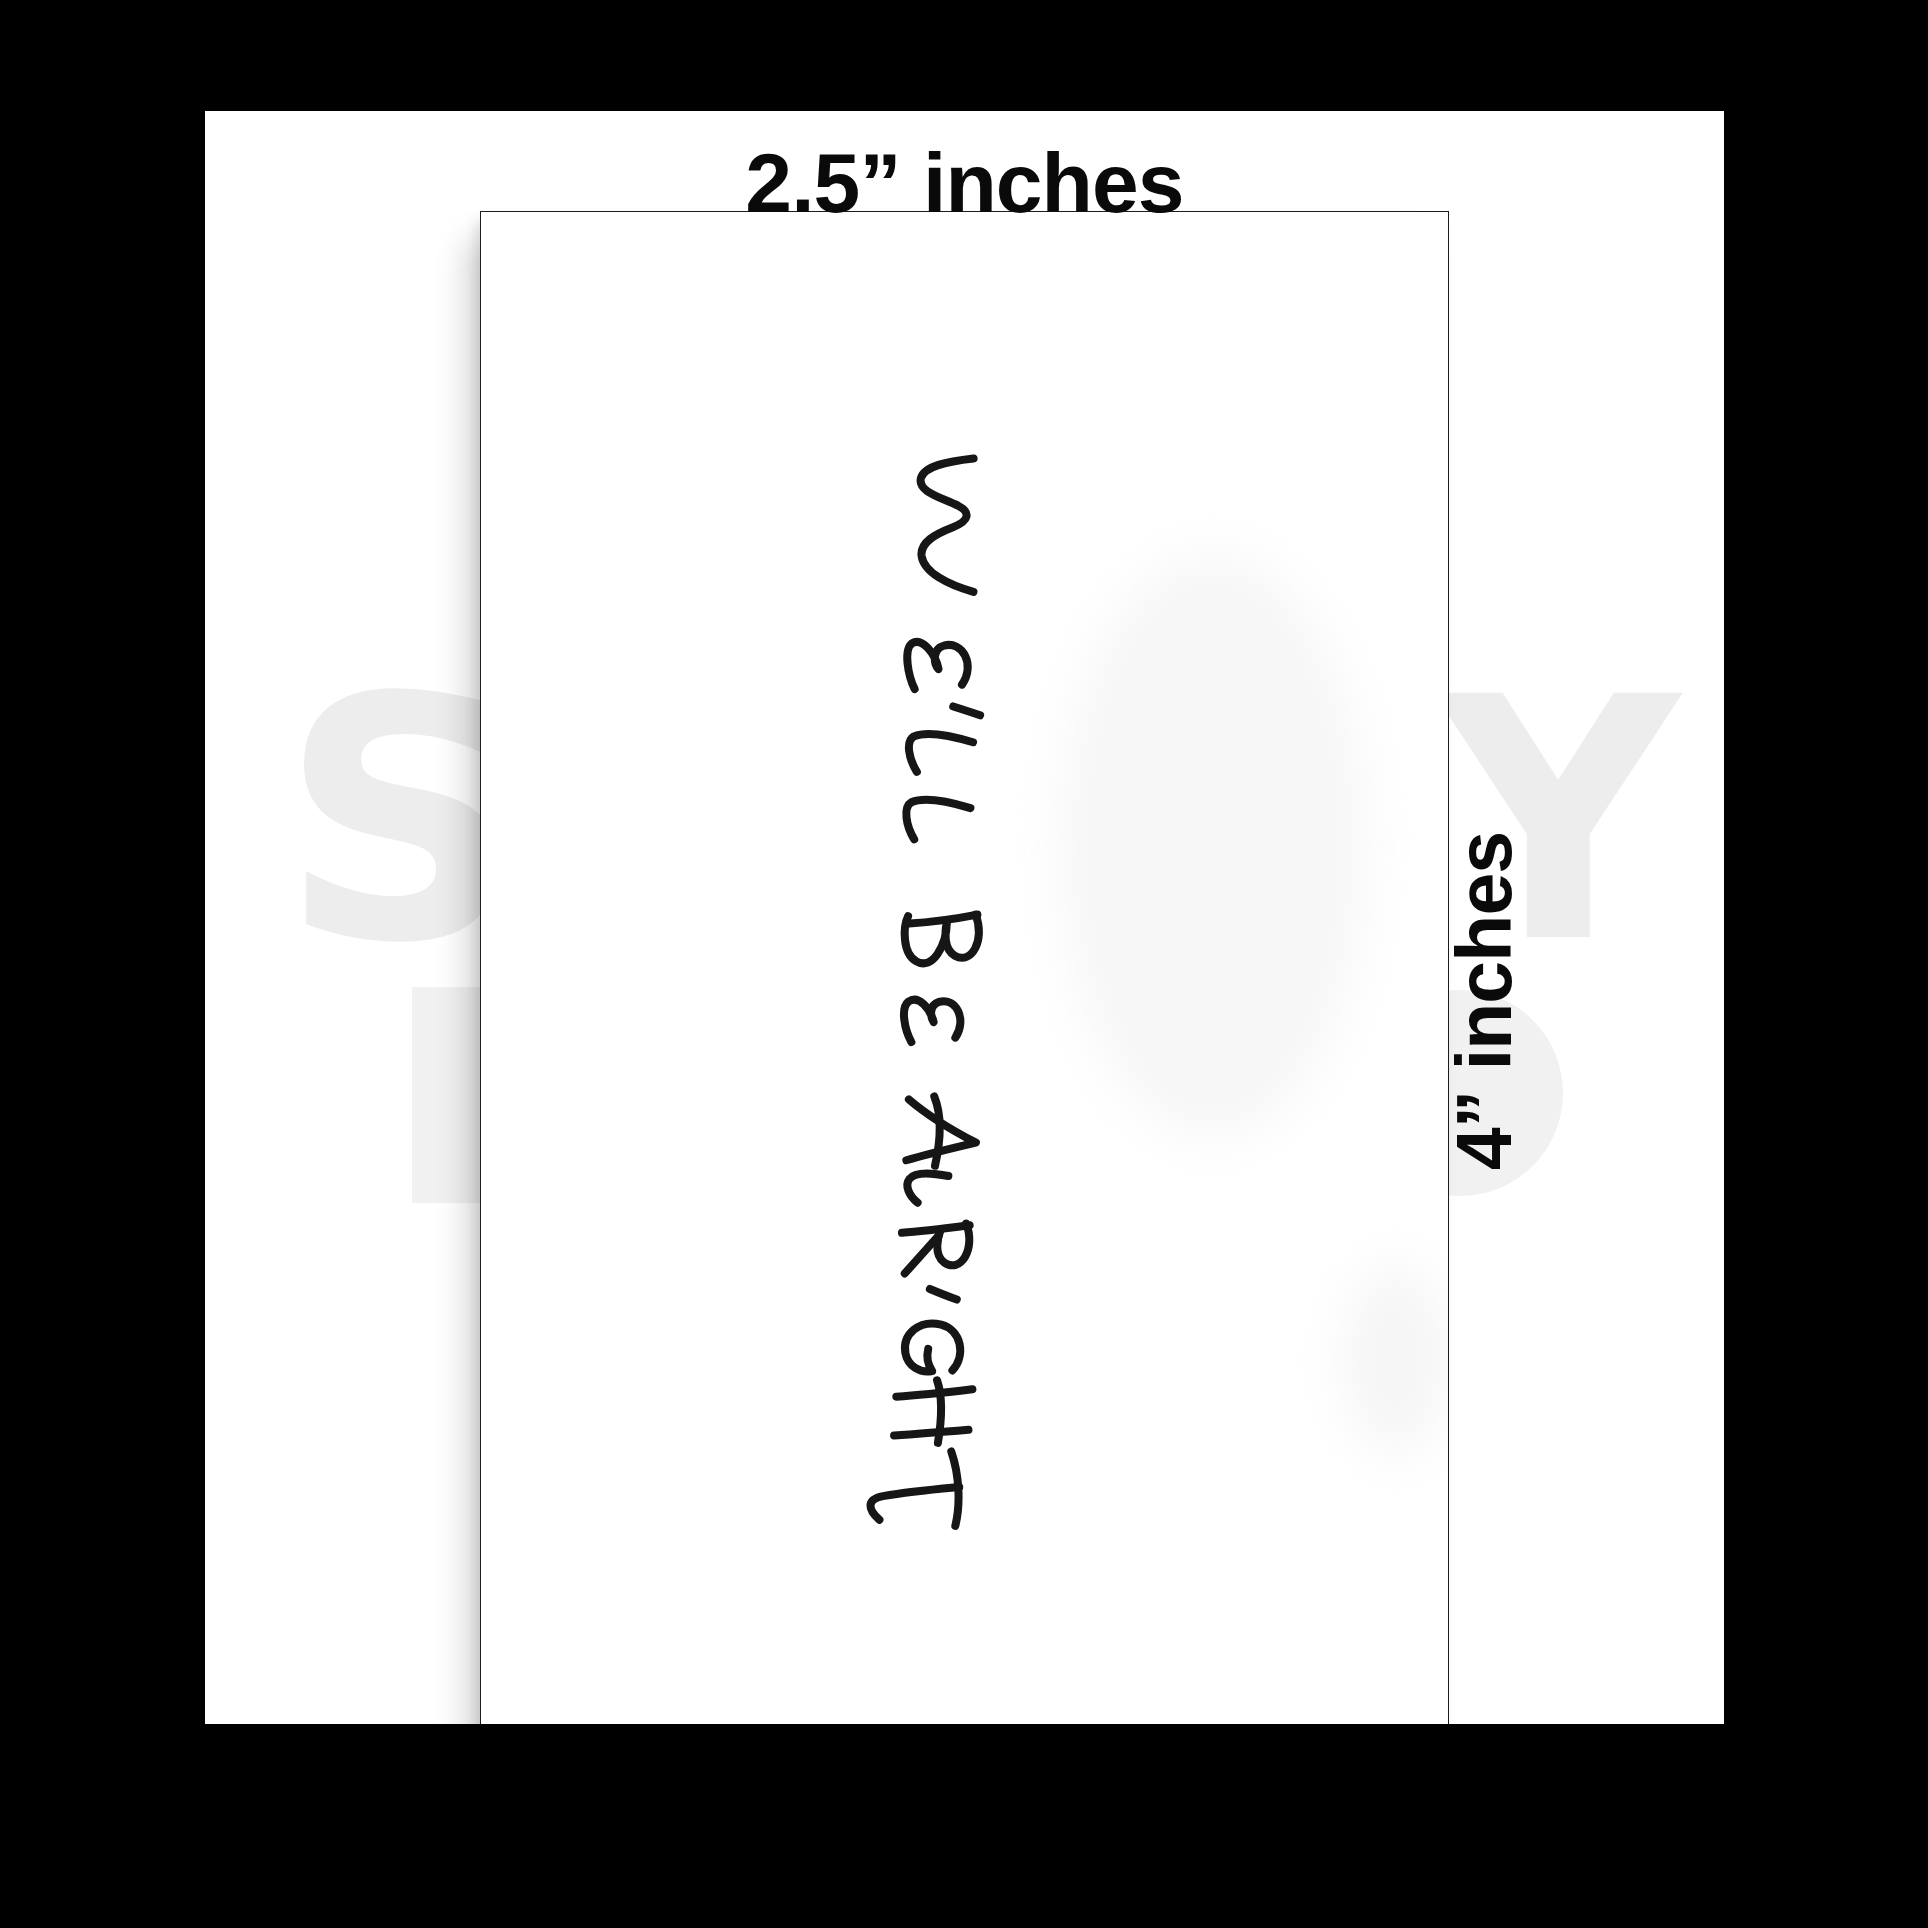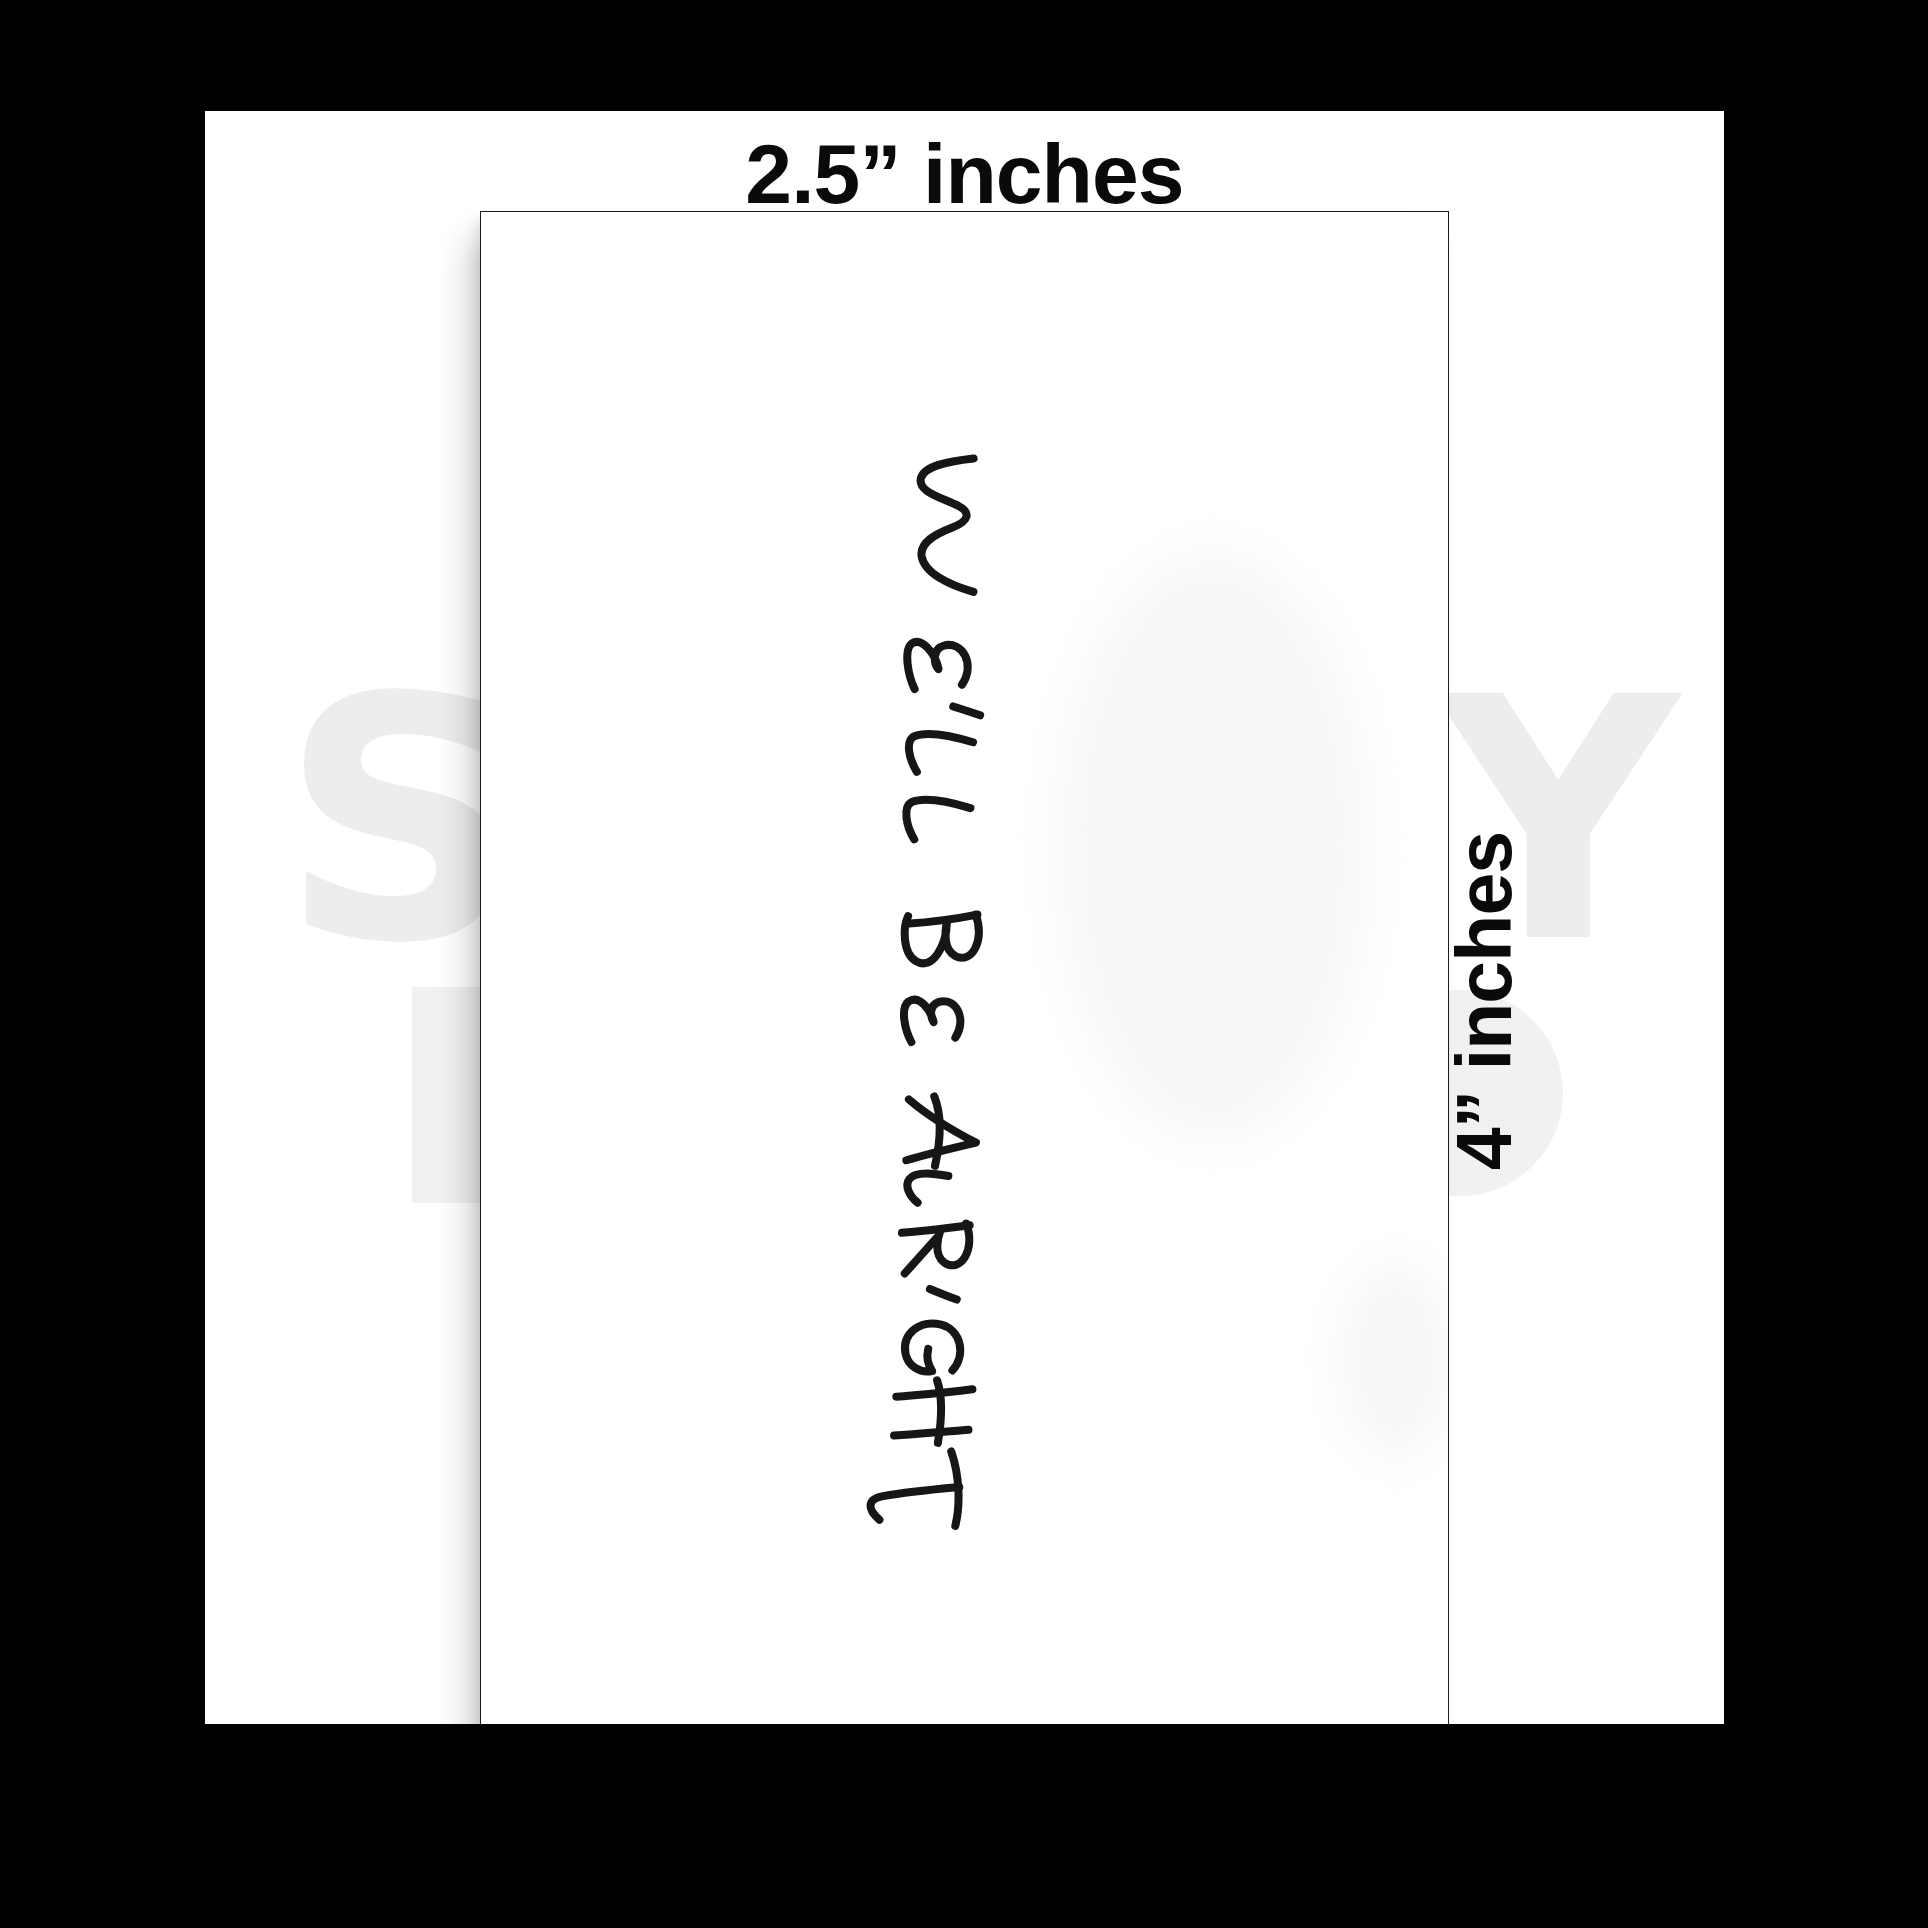--- a/index.html
+++ b/index.html
@@ -68,21 +68,21 @@
   
   .dim-label {
     position: absolute;
     color: var(--label, #0a0a0a);
     font-weight: 700;
     white-space: nowrap;
     z-index: 3;
     letter-spacing: -0.9px;
   }
   .dim-top {
-    left: 275px; top: 21px;           
+    left: 275px; top: 30px;           
     width: 969px;
     text-align: center;
     font-size: 84px;
     line-height: 1;
   }
   .dim-side {
     left: 1279px; top: 890px;         
     font-size: 77px;
     line-height: 1;
     transform: translate(-50%, -50%) rotate(-90deg);

